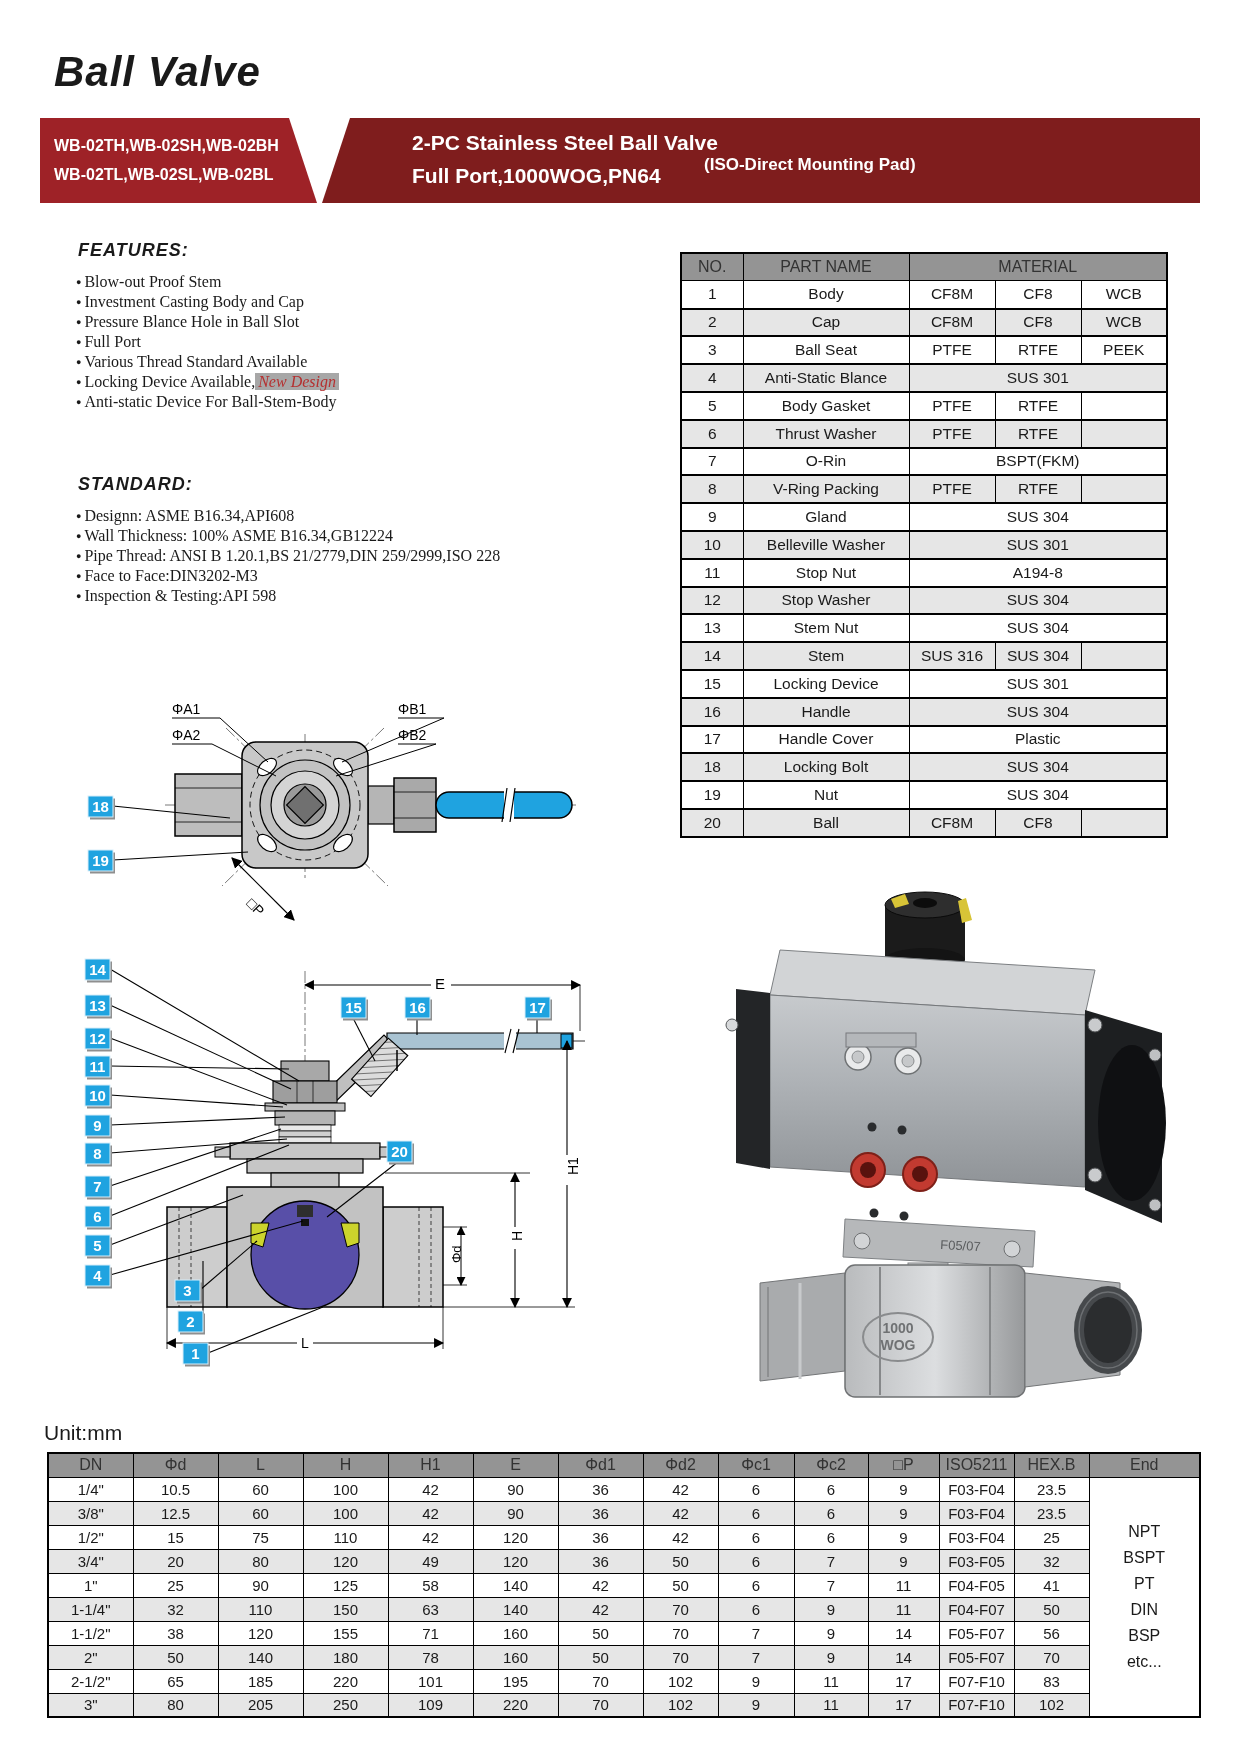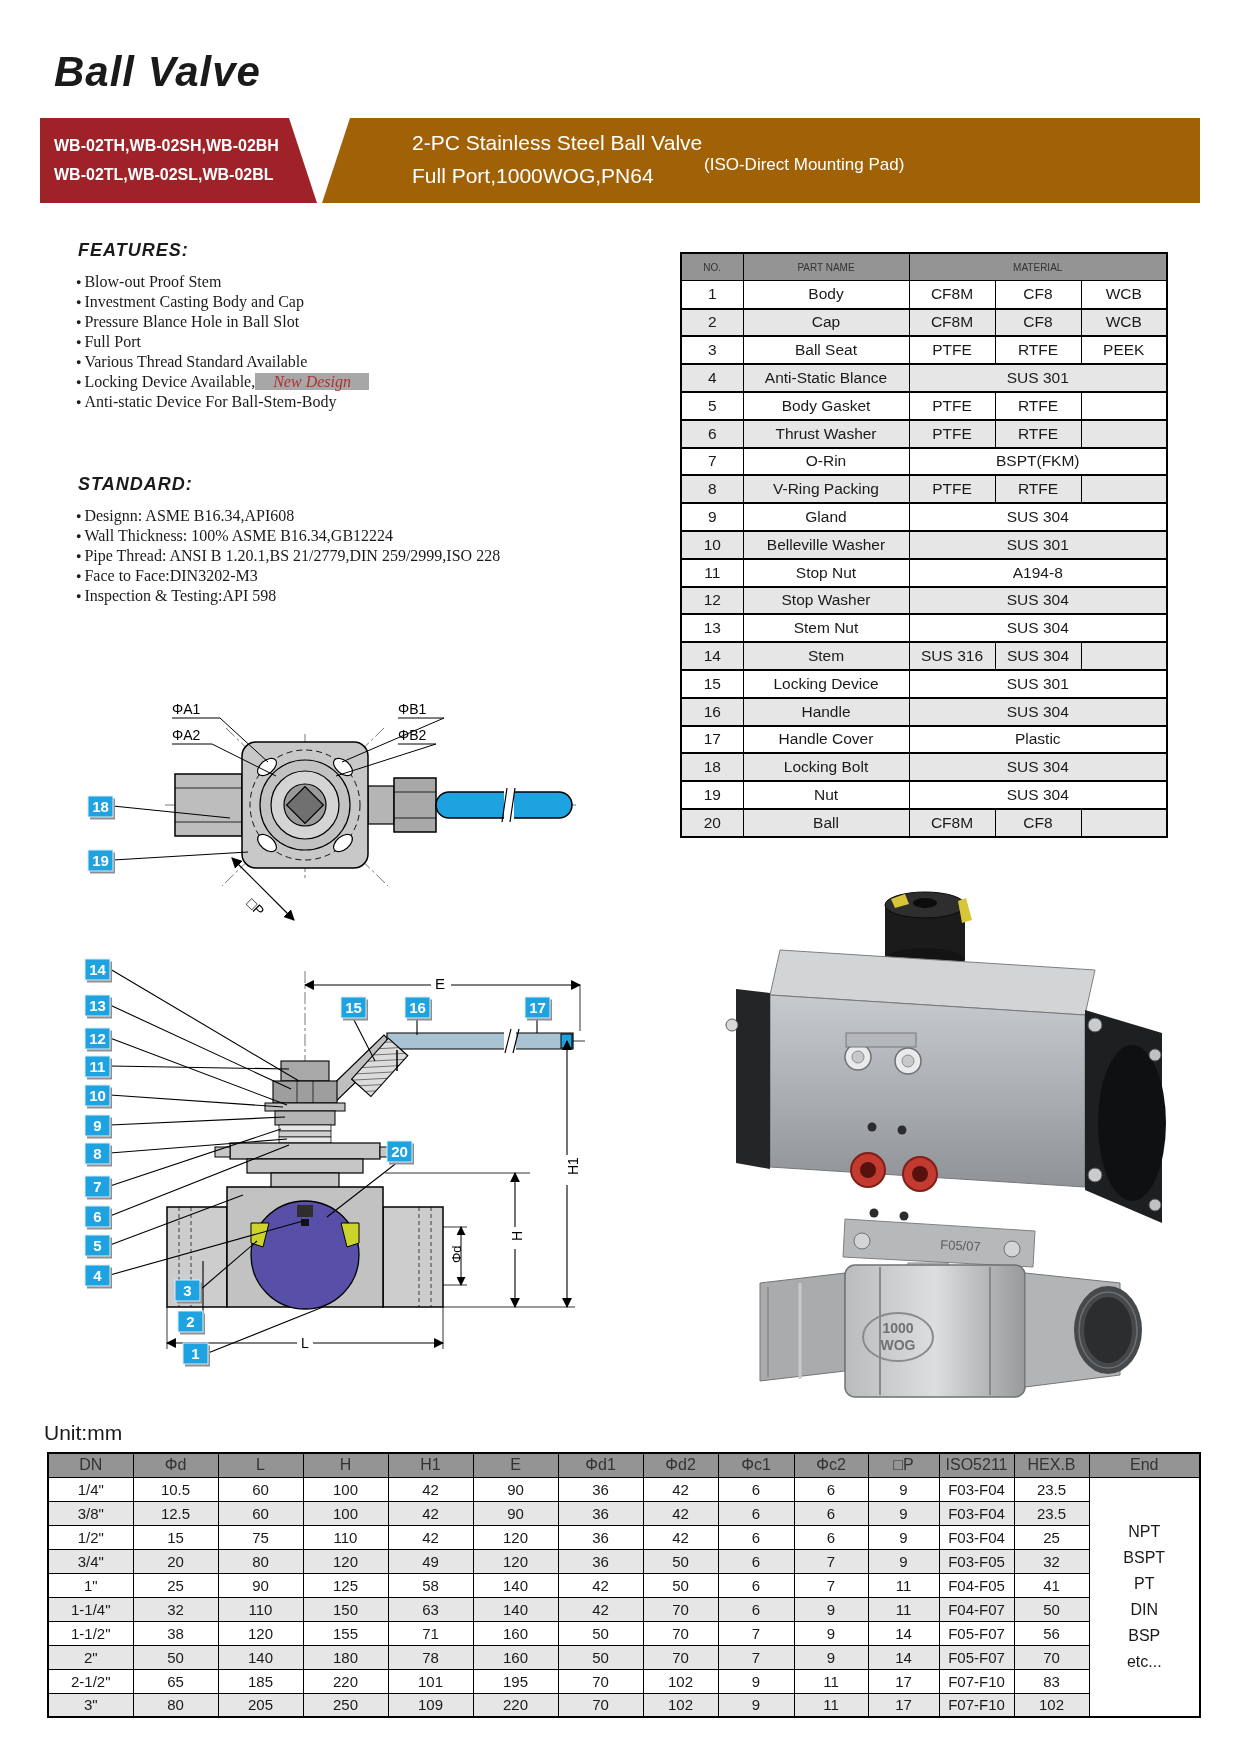--- a/index.html
+++ b/index.html
@@ -13,27 +13,27 @@
     clip-path:polygon(0 0,calc(100% - 28px) 0,100% 100%,0 100%);
     color:#fff;font-size:16px;font-weight:600;line-height:29px;padding:13px 0 0 14px;box-sizing:border-box;}
   .banner-gray{left:322px;top:118px;width:878px;height:85px;color:#fff;
     clip-path:polygon(28px 0,100% 0,100% 100%,0 100%);}
   .banner-gray .main{position:absolute;left:90px;top:8px;font-size:21px;line-height:33px;}
   .banner-gray .note{position:absolute;left:382px;top:37px;font-size:17px;}
 
   .sect-head{font-size:18px;font-weight:bold;font-style:italic;letter-spacing:1px;}
   ul.bullets{list-style:none;margin:0;padding:0;font-size:16px;line-height:20px;font-family:Liberation Serif, serif;}
   ul.bullets li::before{content:"●";font-size:9px;vertical-align:2px;margin-right:3px;}
-  .mark{background:#a7a7a7;color:#b53030;font-style:italic;padding:0 18px;}
+  .mark{background:#a7a7a7;color:#b53030;font-style:italic;padding:0 3px;}
 
   table{border-collapse:collapse;table-layout:fixed;position:absolute;background:#fff;}
   td,th{border:1px solid #000;text-align:center;vertical-align:middle;padding:0;
         white-space:nowrap;overflow:hidden;font-weight:normal;}
   .parts{left:680px;top:252px;width:486px;height:584px;font-size:15.5px;border:2px solid #000;}
-  .parts th{background:#949494;color:#333;font-size:10px;}
+  .parts th{background:#949494;color:#333;font-size:16px;}
   .parts tr{height:27.8px;}
   .parts tr.alt td{background:#e6e6e6;border-top:2px solid #000;border-bottom:2px solid #000;}
   .dims{left:47px;top:1452px;width:1152px;height:264px;font-size:15px;border:2px solid #000;}
   .dims th{background:#949494;color:#333;font-size:16px;}
   .dims tr{height:24px;}
   .dims td{border-top:1.5px solid #000;border-bottom:1.5px solid #000;}
   .dims tr.alt td{background:#e6e6e6;}
   .dims .end-cell{background:#fff;font-size:16px;}
   .dims .end-cell div{line-height:26px;}
   .unit{left:44px;top:1421px;font-size:21px;}
@@ -45,21 +45,21 @@
 
 <div class="page">
 
   <div class="abs title">Ball Valve</div>
 
   <div class="abs banner-red" style="background:#9e2227;">
     <div>WB-02TH,WB-02SH,WB-02BH</div>
     <div>WB-02TL,WB-02SL,WB-02BL</div>
   </div>
 
-  <div class="abs banner-gray" style="background:#a16207;">
+  <div class="abs banner-gray" style="background:#7f1d1d;font-weight:bold;">
     <div class="main">
       <div>2-PC Stainless Steel Ball Valve</div>
       <div>Full Port,1000WOG,PN64</div>
     </div>
     <div class="note">(ISO-Direct Mounting Pad)</div>
   </div>
 
   <div class="abs sect-head" style="left:78px;top:240px;">FEATURES:</div>
   <ul class="abs bullets" style="left:76px;top:272px;" id="features-list">
       <li><span>Blow-out Proof Stem</span></li>

